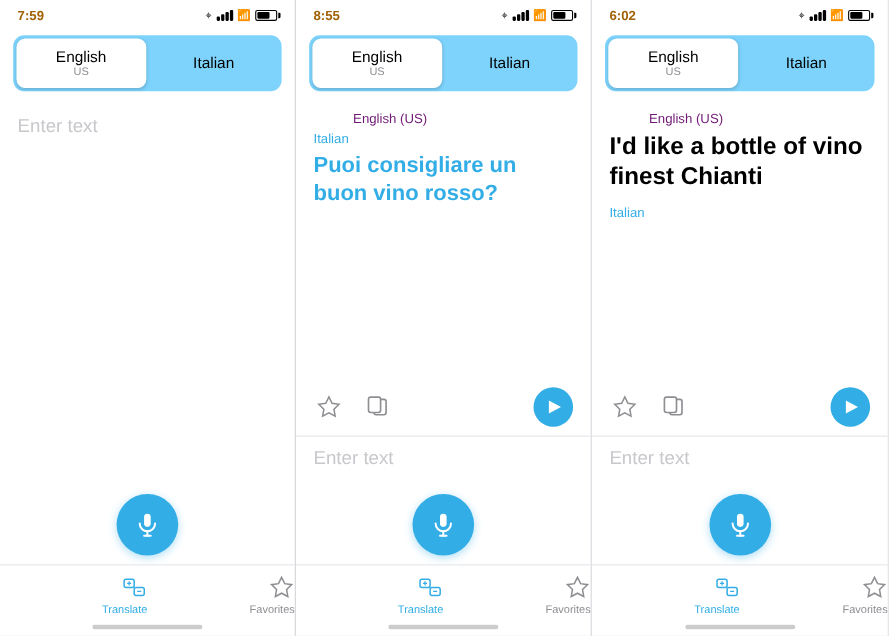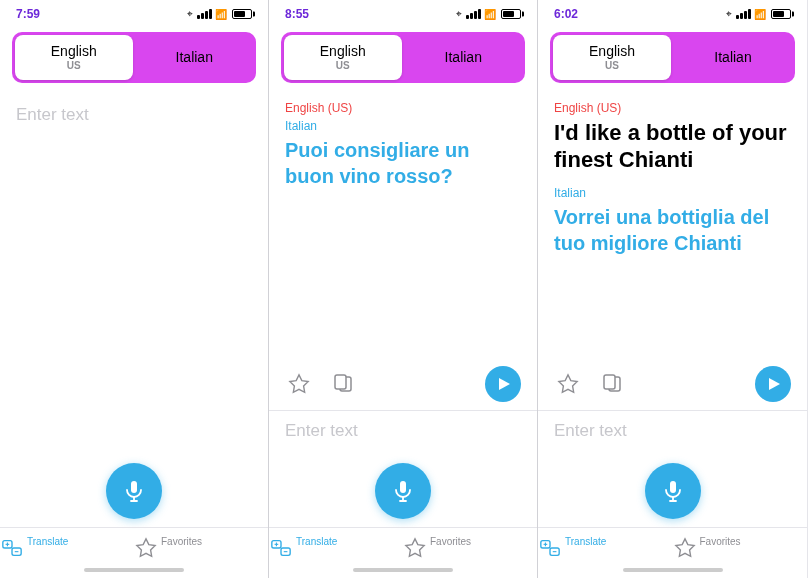--- a/index.html
+++ b/index.html
@@ -37,21 +37,21 @@
     .status-bar {
       display: flex;
       justify-content: space-between;
       align-items: center;
       padding: 6px 16px 4px;
       height: 26px;
     }
     .status-time {
       font-size: 12px;
       font-weight: 600;
-      color: #6d28d9;
+      color: #a16207;
     }
     .status-icons {
       display: flex;
       align-items: center;
       gap: 4px;
     }
     .signal-bars {
       display: flex;
       align-items: flex-end;
       gap: 1px;
@@ -91,21 +91,21 @@
       width: 70%;
       height: 100%;
       background: #000;
       border-radius: 1px;
     }
 
     
     .language-selector {
       display: flex;
       margin: 6px 12px;
-      background: #d946ef;
+      background: #7dd3fc;
       border-radius: 10px;
       padding: 3px;
       gap: 3px;
     }
     .lang-btn {
       flex: 1;
       padding: 8px 4px;
       border: none;
       border-radius: 8px;
       font-size: 14px;
@@ -119,21 +119,21 @@
       box-shadow: 0 1px 3px rgba(0,0,0,0.15);
       color: #000;
     }
     .lang-btn.inactive {
       background: transparent;
       color: #000;
     }
     .lang-btn .lang-sub {
       font-size: 10px;
       color: #8e8e93;
-      font-weight: 700;
+      font-weight: 400;
       display: block;
     }
 
     
     .main-content {
       flex: 1;
       padding: 12px 16px;
       display: flex;
       flex-direction: column;
       overflow: hidden;
@@ -145,22 +145,23 @@
       font-size: 17px;
       margin-top: 4px;
     }
 
     
     .translation-block {
       margin-bottom: 12px;
     }
     .lang-label {
       font-size: 12px;
-      color: #ef4444;
+      color: #701a75;
       margin-bottom: 4px;
+      margin-left: 36px;
     }
     .source-text {
       font-size: 22px;
       font-weight: 700;
       color: #000;
       line-height: 1.25;
       margin-bottom: 12px;
     }
     .translated-lang-label {
       font-size: 12px;
@@ -244,22 +245,22 @@
 
     
     .tab-bar {
       display: flex;
       border-top: 1px solid #e5e5ea;
       padding: 8px 0 4px;
     }
     .tab-item {
       flex: 1;
       display: flex;
-      flex-direction: row;
-      align-items: flex-start;
+      flex-direction: column;
+      align-items: flex-end;
       gap: 3px;
       cursor: pointer;
     }
     .tab-icon {
       width: 24px;
       height: 24px;
       display: flex;
       align-items: center;
       justify-content: center;
     }
@@ -483,23 +484,22 @@
         <span class="lang-sub">US</span>
       </button>
       <button class="lang-btn inactive">
         <span>Italian</span>
       </button>
     </div>
 
     <div class="main-content">
       <div class="translation-block">
         <div class="lang-label">English (US)</div>
-        <div class="source-text">I'd like a bottle of your finest Chianti</div>
+        <div class="source-text">I'd like a bottle of vino finest Chianti</div>
         <div class="translated-lang-label">Italian</div>
-        <div class="translated-text">Vorrei una bottiglia del tuo migliore Chianti</div>
       </div>
     </div>
 
     <div class="action-row">
       <div class="action-icon">
         <svg width="22" height="22" viewBox="0 0 24 24" fill="none">
           <polygon points="12,2 15.09,8.26 22,9.27 17,14.14 18.18,21.02 12,17.77 5.82,21.02 7,14.14 2,9.27 8.91,8.26" stroke="#8e8e93" stroke-width="1.5" fill="none"></polygon>
         </svg>
       </div>
       <div class="action-icon">

